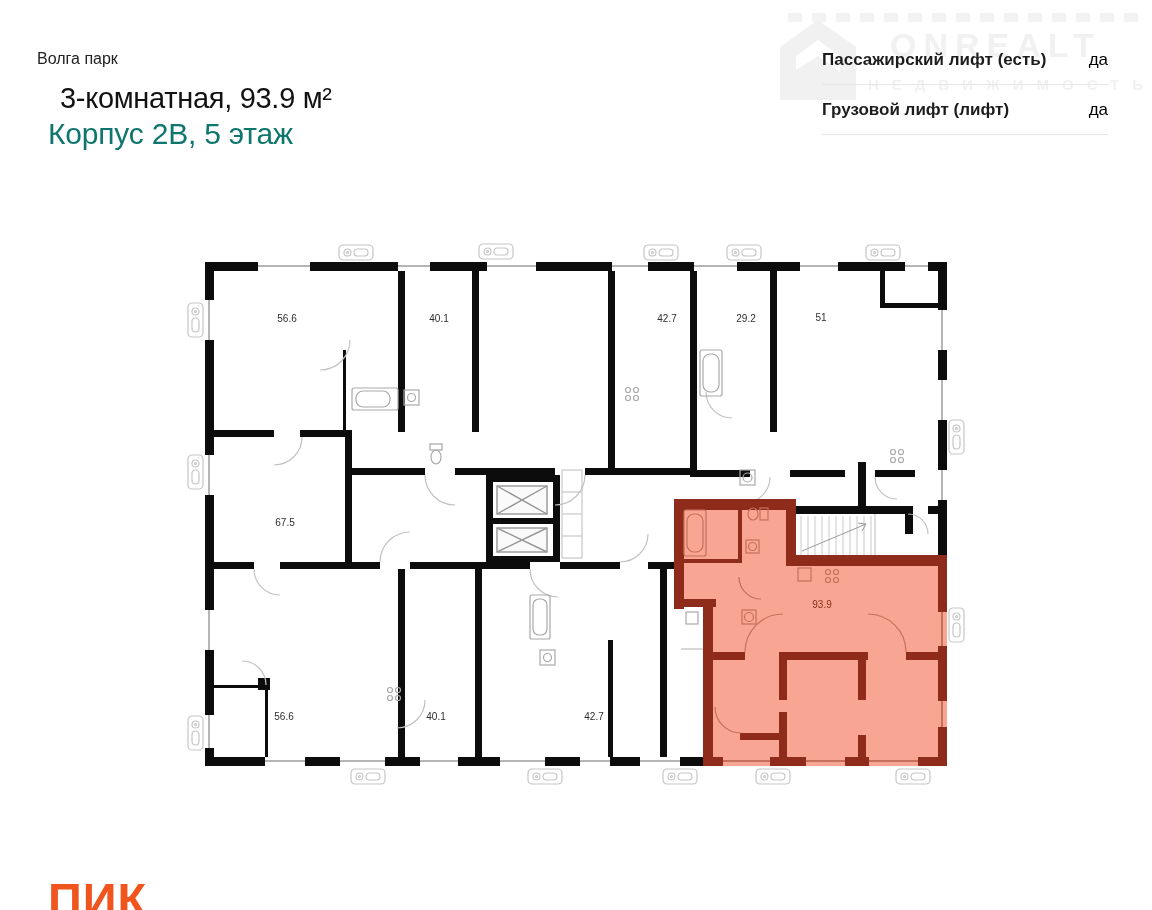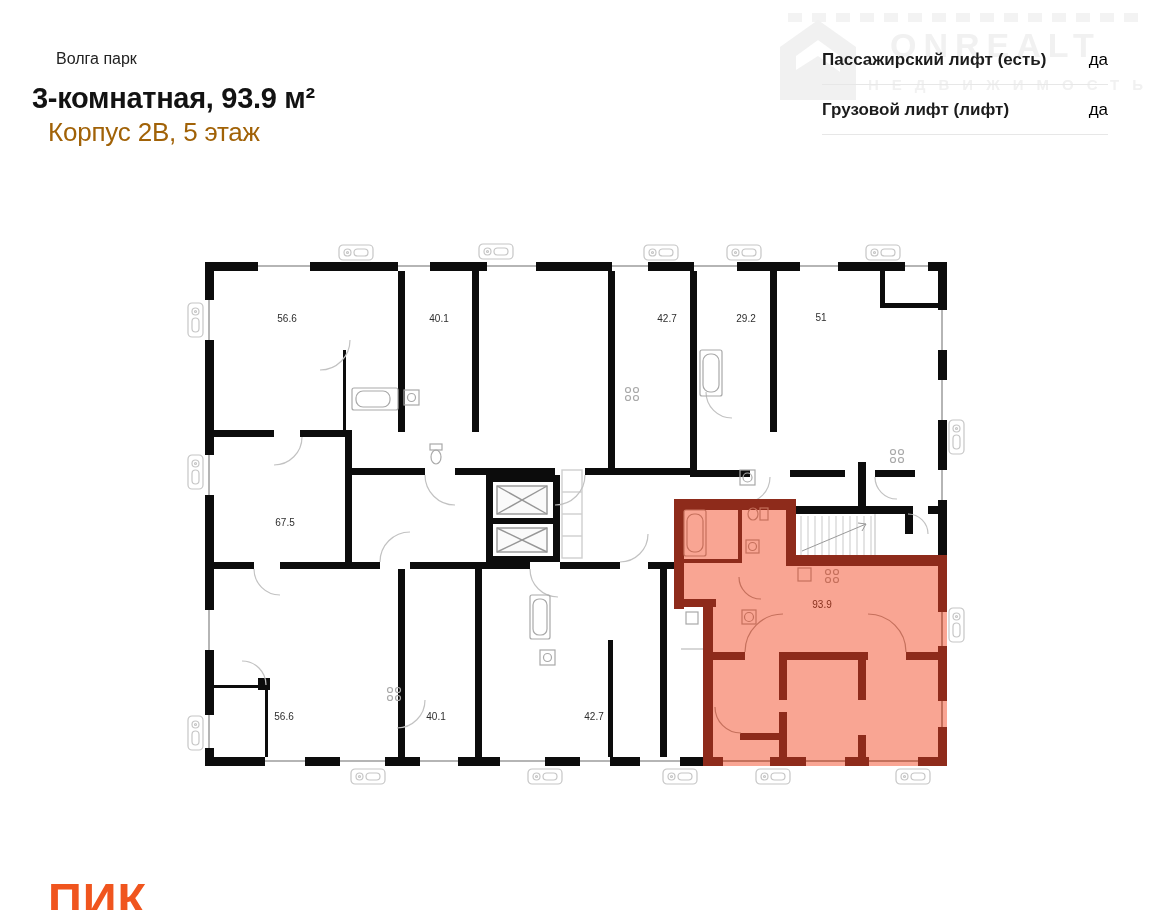--- a/index.html
+++ b/index.html
@@ -3,23 +3,23 @@
 <meta charset="utf-8">
 <style>
   html,body{margin:0;padding:0;}
   body{
     width:1152px;height:910px;position:relative;overflow:hidden;
     background:#ffffff;
     font-family:"Liberation Sans", sans-serif;
   }
   .abs{position:absolute;}
   
-  .project{left:56px;top:50px;font-size:16px;font-weight:500;color:#222;text-align:right;}
-  .title{left:32px;top:82px;font-size:29px;font-weight:700;color:#121212;letter-spacing:-0.3px;}
-  .subtitle{left:48px;top:117px;font-size:26px;font-weight:400;color:#a16207;letter-spacing:-0.2px;}
+  .project{left:37px;top:50px;font-size:16px;font-weight:500;color:#222;text-align:right;}
+  .title{left:60px;top:82px;font-size:29px;font-weight:400;color:#121212;letter-spacing:-0.3px;}
+  .subtitle{left:48px;top:117px;font-size:30px;font-weight:400;color:#0f766e;letter-spacing:-0.2px;}
   
   .info{left:822px;top:44px;width:286px;}
   .info-row{display:flex;justify-content:space-between;align-items:flex-end;
     padding:6px 0 14px 0;border-bottom:1px solid #e7e7e7;margin-bottom:9px;}
   .info-label{font-size:17px;font-weight:700;color:#1c1c1c;}
   .info-value{font-size:17px;color:#000000;}
   .wm-dashes{left:788px;top:13px;width:358px;height:9px;
     background:repeating-linear-gradient(90deg,#f3f3f3 0 14px,transparent 14px 24px);}
   .wm-brand{left:862px;top:26px;font-size:34px;font-weight:800;letter-spacing:7px;color:#f1f1f1;margin-left:28px;}
   .wm-sub{left:868px;top:76px;font-size:15px;font-weight:700;letter-spacing:13px;color:#f1f1f1;}

